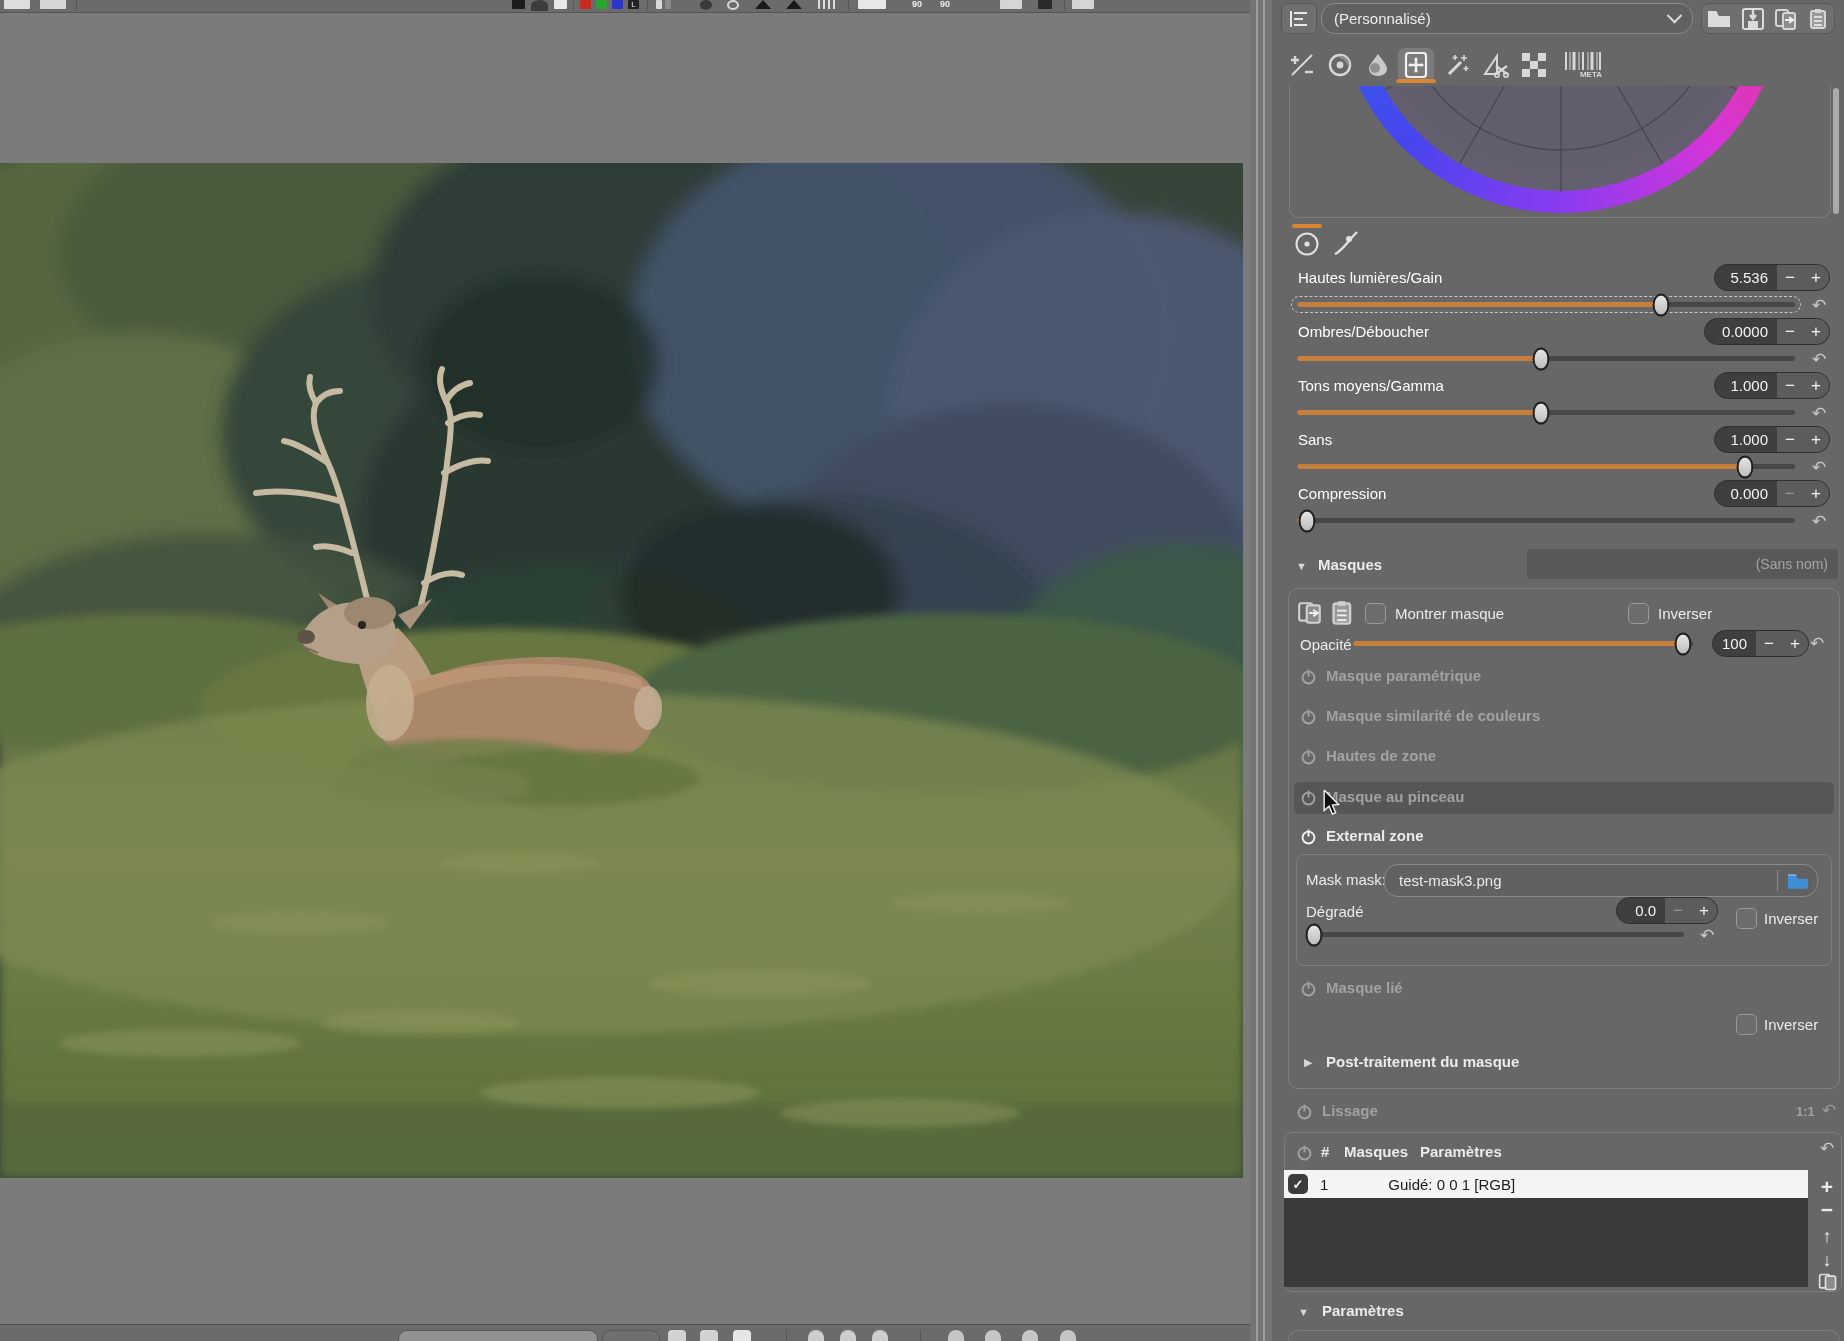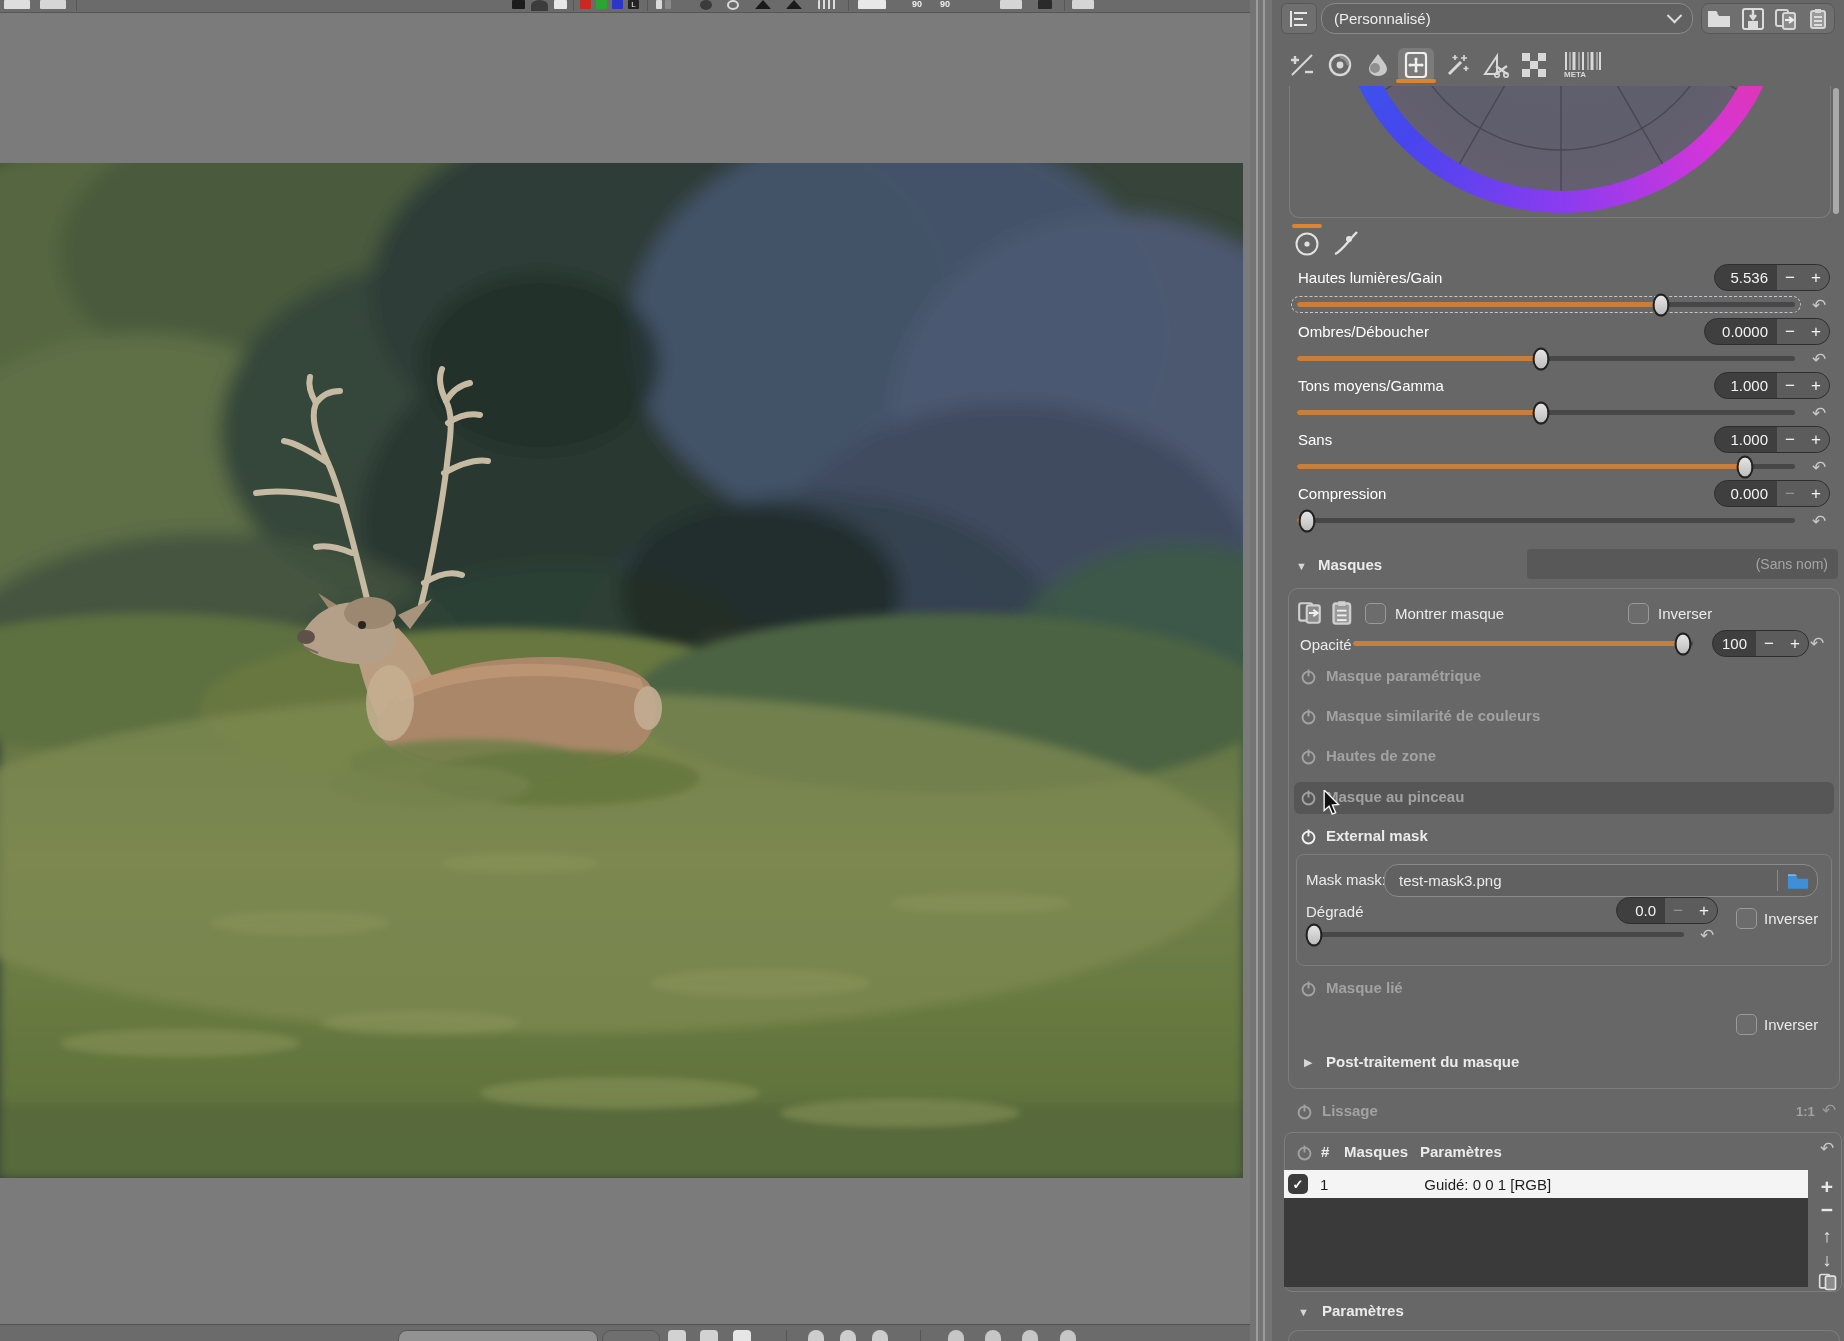--- a/index.html
+++ b/index.html
@@ -367,21 +367,21 @@
               <line x1="6" y1="0" x2="6" y2="18" stroke-width="1"></line>
               <line x1="10" y1="0" x2="10" y2="18" stroke-width="3"></line>
               <line x1="15" y1="0" x2="15" y2="18" stroke-width="1"></line>
               <line x1="19" y1="0" x2="19" y2="18" stroke-width="2"></line>
               <line x1="24" y1="0" x2="24" y2="18" stroke-width="1"></line>
               <line x1="28" y1="0" x2="28" y2="18" stroke-width="3"></line>
               <line x1="33" y1="0" x2="33" y2="18" stroke-width="1"></line>
               <line x1="36" y1="0" x2="36" y2="18" stroke-width="2"></line>
             </g>
           </svg>
-        <div style="font-size:8px;color:#d8d8d8;font-weight:bold;text-align:left">META</div>
+        <div style="font-size:8px;color:#d8d8d8;font-weight:bold;text-align:right">META</div>
       </div>
     </div>
   </div>
 
   <div id="wheel-box" class="abs">
     <div id="wheel-ring"></div>
     <div id="wheel-inner"></div>
     <svg id="wheel-grid" viewBox="0 0 450 450">
       <g stroke="#43444d" stroke-width="1.4" fill="none" opacity="0.85">
         <circle cx="225" cy="225" r="95"></circle>
@@ -544,21 +544,21 @@
     </svg>
   <span class="abs ptxt pdim pbold" style="left:1326px;top:788px">Masque au pinceau</span>
   <svg class="abs lin" width="18" height="26" viewBox="0 0 12 19" style="left:1322px;top:790px">
       <path d="M1 0 L1 15 L4.6 11.8 L7 17.6 L9.4 16.6 L7 11 L11.5 10.6 Z" fill="#111" stroke="#f5f5f5" stroke-width="1"></path>
     </svg>
 
   <svg class="abs pw on" viewBox="0 0 16 16" style="left:1300px;top:828px">
       <circle cx="8" cy="9" r="5.6"></circle>
       <line x1="8" y1="1.5" x2="8" y2="8"></line>
     </svg>
-  <span class="abs ptxt pbold" style="left:1326px;top:827px">External mask</span>
+  <span class="abs ptxt pbold" style="left:1326px;top:827px">External zone</span>
 
   <div class="section" style="left:1296px;top:854px;width:536px;height:112px;border-radius:8px"></div>
   <span class="abs ptxt" style="left:1306px;top:871px">Mask mask:</span>
   <div class="abs field" style="left:1384px;top:864px;width:434px;height:33px;padding:0 8px 0 14px">
     <span class="ptxt">test-mask3.png</span>
     <span style="margin-left:auto;width:1px;height:21px;background:#8a8a8a"></span>
     <svg class="lin" width="22" height="18" viewBox="0 0 24 19" style="margin-left:9px">
         <path d="M1 4 h9 l2 3 h11 v11 h-22 z" fill="#3e8fd6"></path>
         <path d="M1 4 v-2 h8 l2 2" fill="#79b5e8"></path>
       </svg>
@@ -605,21 +605,21 @@
     </svg>
   <span class="abs ptxt pbold" style="left:1321px;top:1143px">#</span>
   <span class="abs ptxt pbold" style="left:1344px;top:1143px">Masques</span>
   <span class="abs ptxt pbold" style="left:1420px;top:1143px">Paramètres</span>
   <span class="rst" style="left:1820px;top:1140px">↶</span>
 
   <div id="mask-list-dark" class="abs"></div>
   <div id="mask-list-row" class="abs">
     <span style="width:20px;height:20px;margin-left:4px;background:#3c3c3c;border-radius:5px;display:flex;align-items:center;justify-content:center;color:#fff;font-size:13px;font-weight:bold">✓</span>
     <span style="margin-left:12px;color:#1c1c1c;font-size:15px">1</span>
-    <span style="margin-left:96px;color:#1c1c1c;font-size:15px">Guidé: 0 0 1 [RGB]</span>
+    <span style="margin-left:60px;color:#1c1c1c;font-size:15px">Guidé: 0 0 1 [RGB]</span>
   </div>
   <span class="side-ico" style="top:1177px;font-size:21px">+</span>
   <span class="side-ico" style="top:1200px;font-size:21px">−</span>
   <span class="side-ico" style="top:1226px">↑</span>
   <span class="side-ico" style="top:1250px">↓</span>
   <svg class="abs lin" width="20" height="20" viewBox="0 0 24 22" style="left:1818px;top:1272px">
       <rect x="2" y="2" width="12" height="16" rx="2" fill="none" stroke="#e0e0e0" stroke-width="2"></rect>
       <rect x="9" y="4" width="12" height="16" rx="2" fill="#8b8b8b" stroke="#e0e0e0" stroke-width="2"></rect>
     </svg>
 

